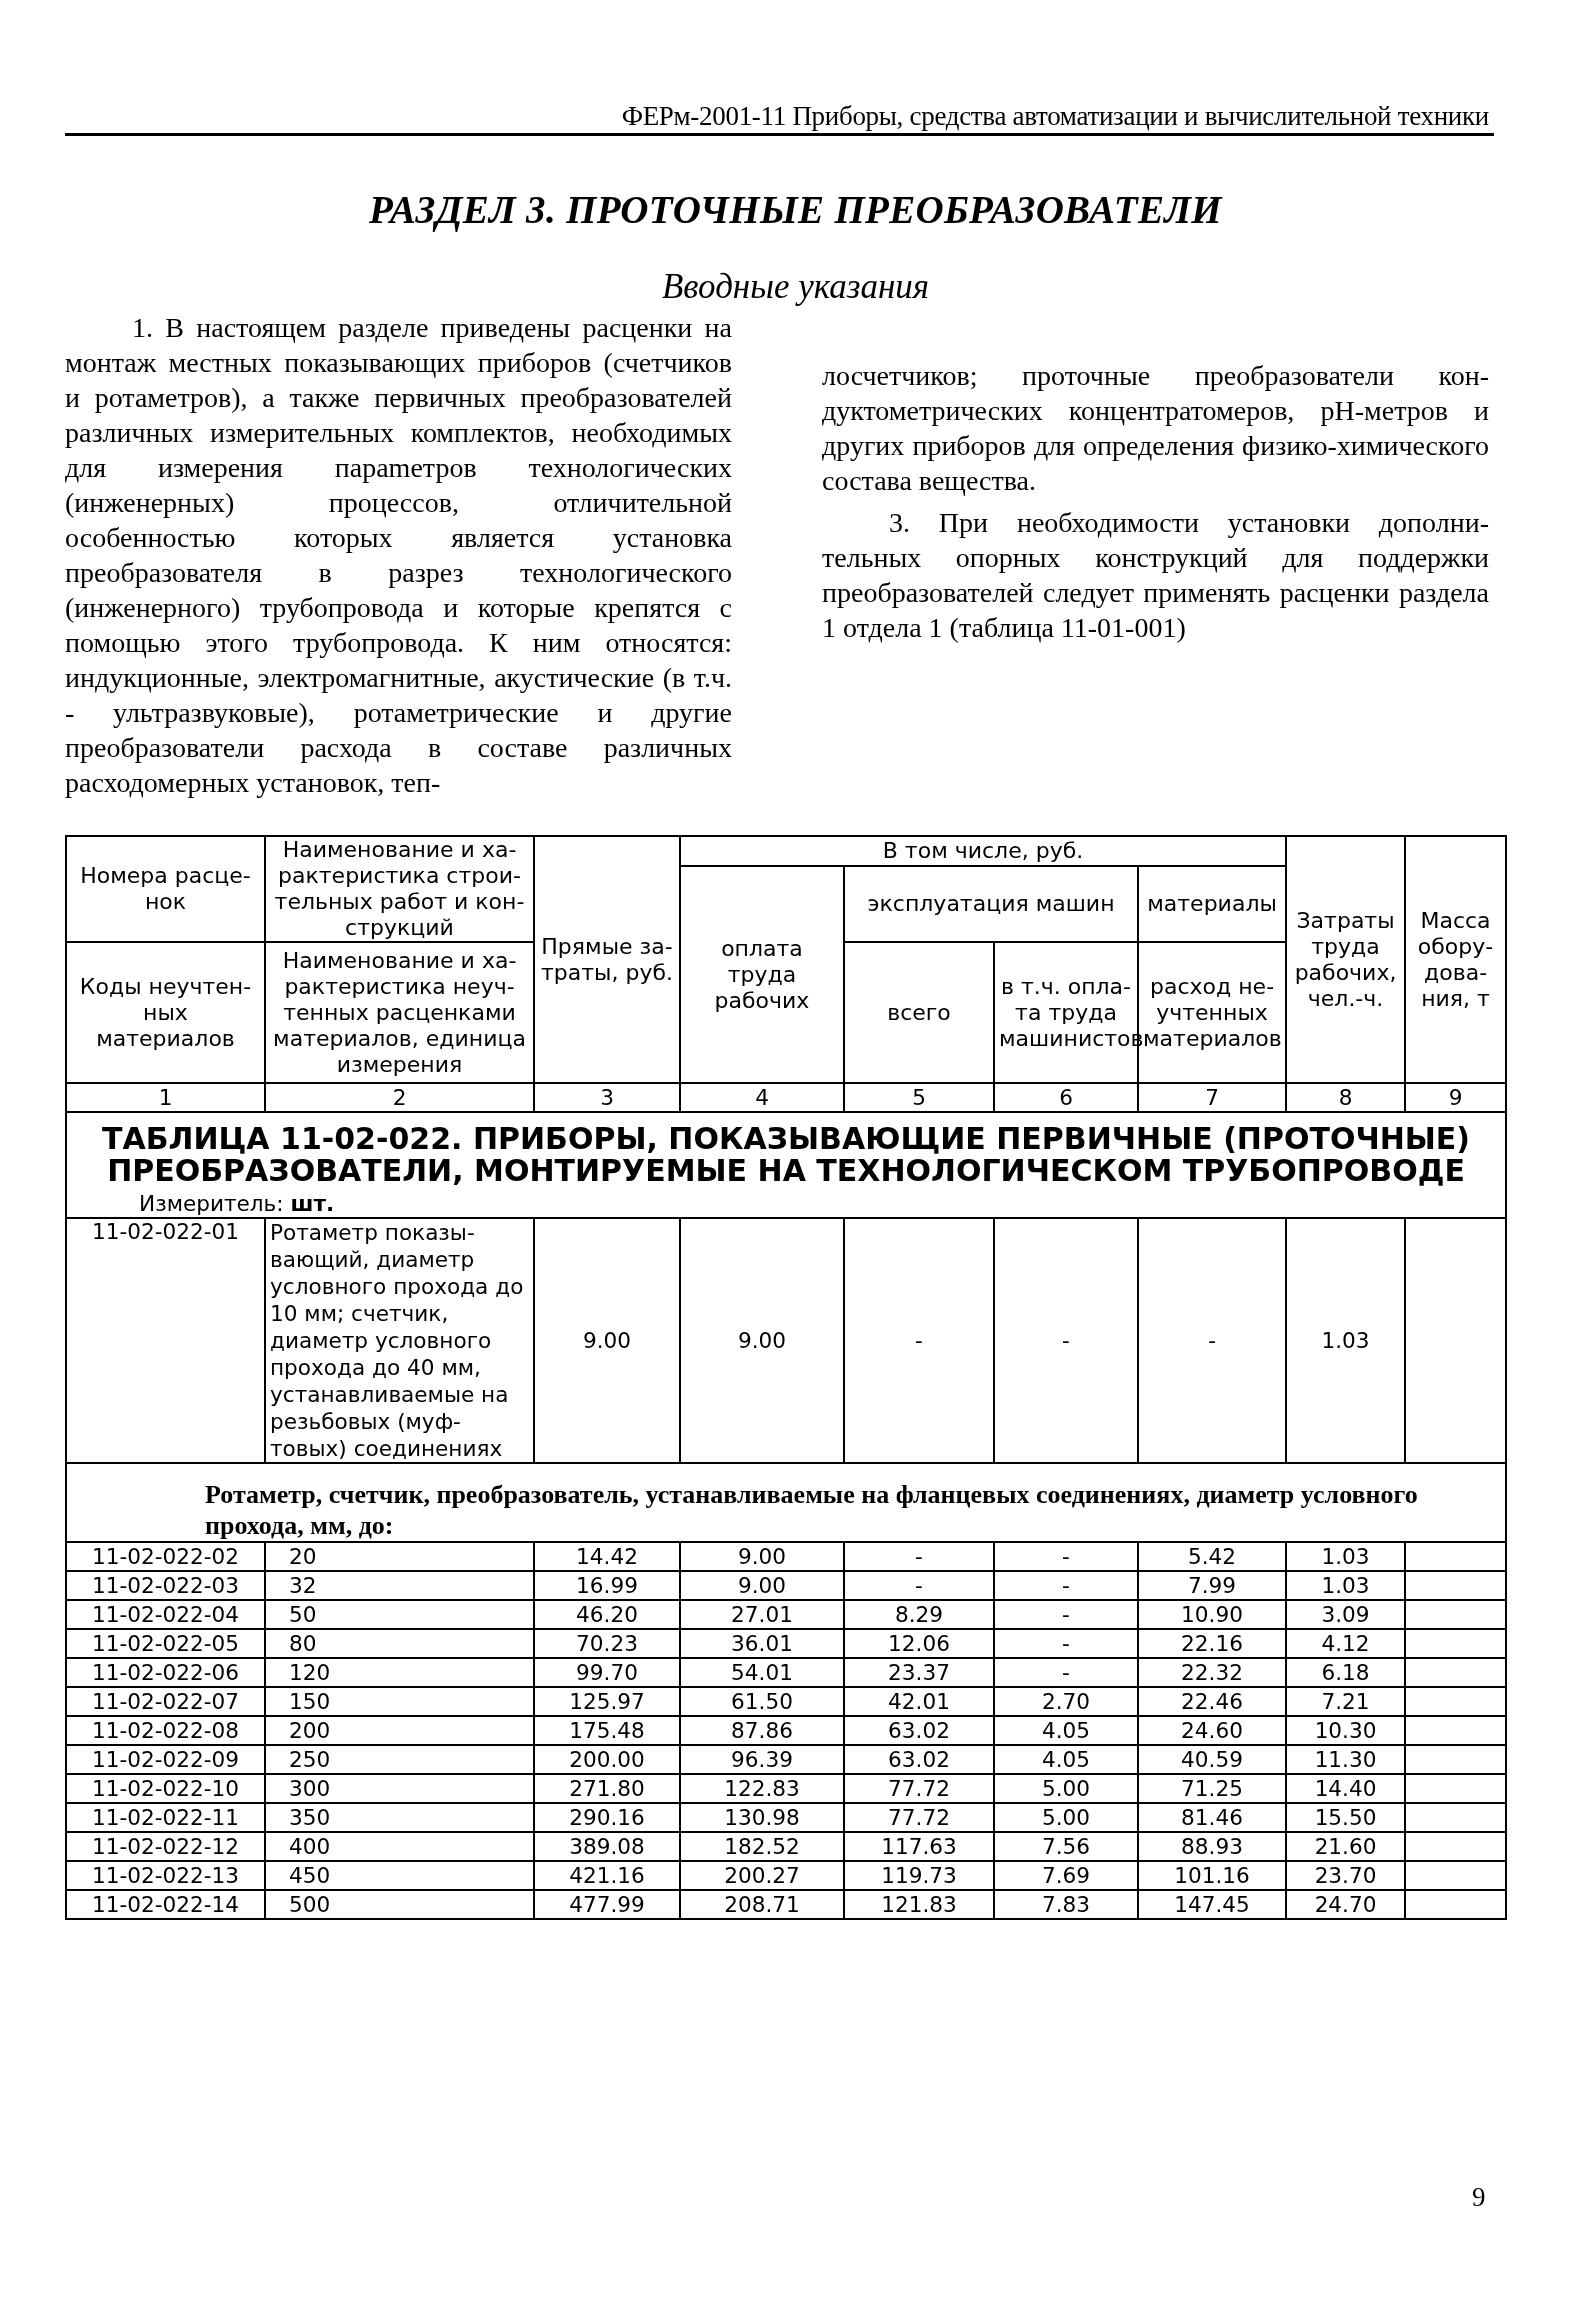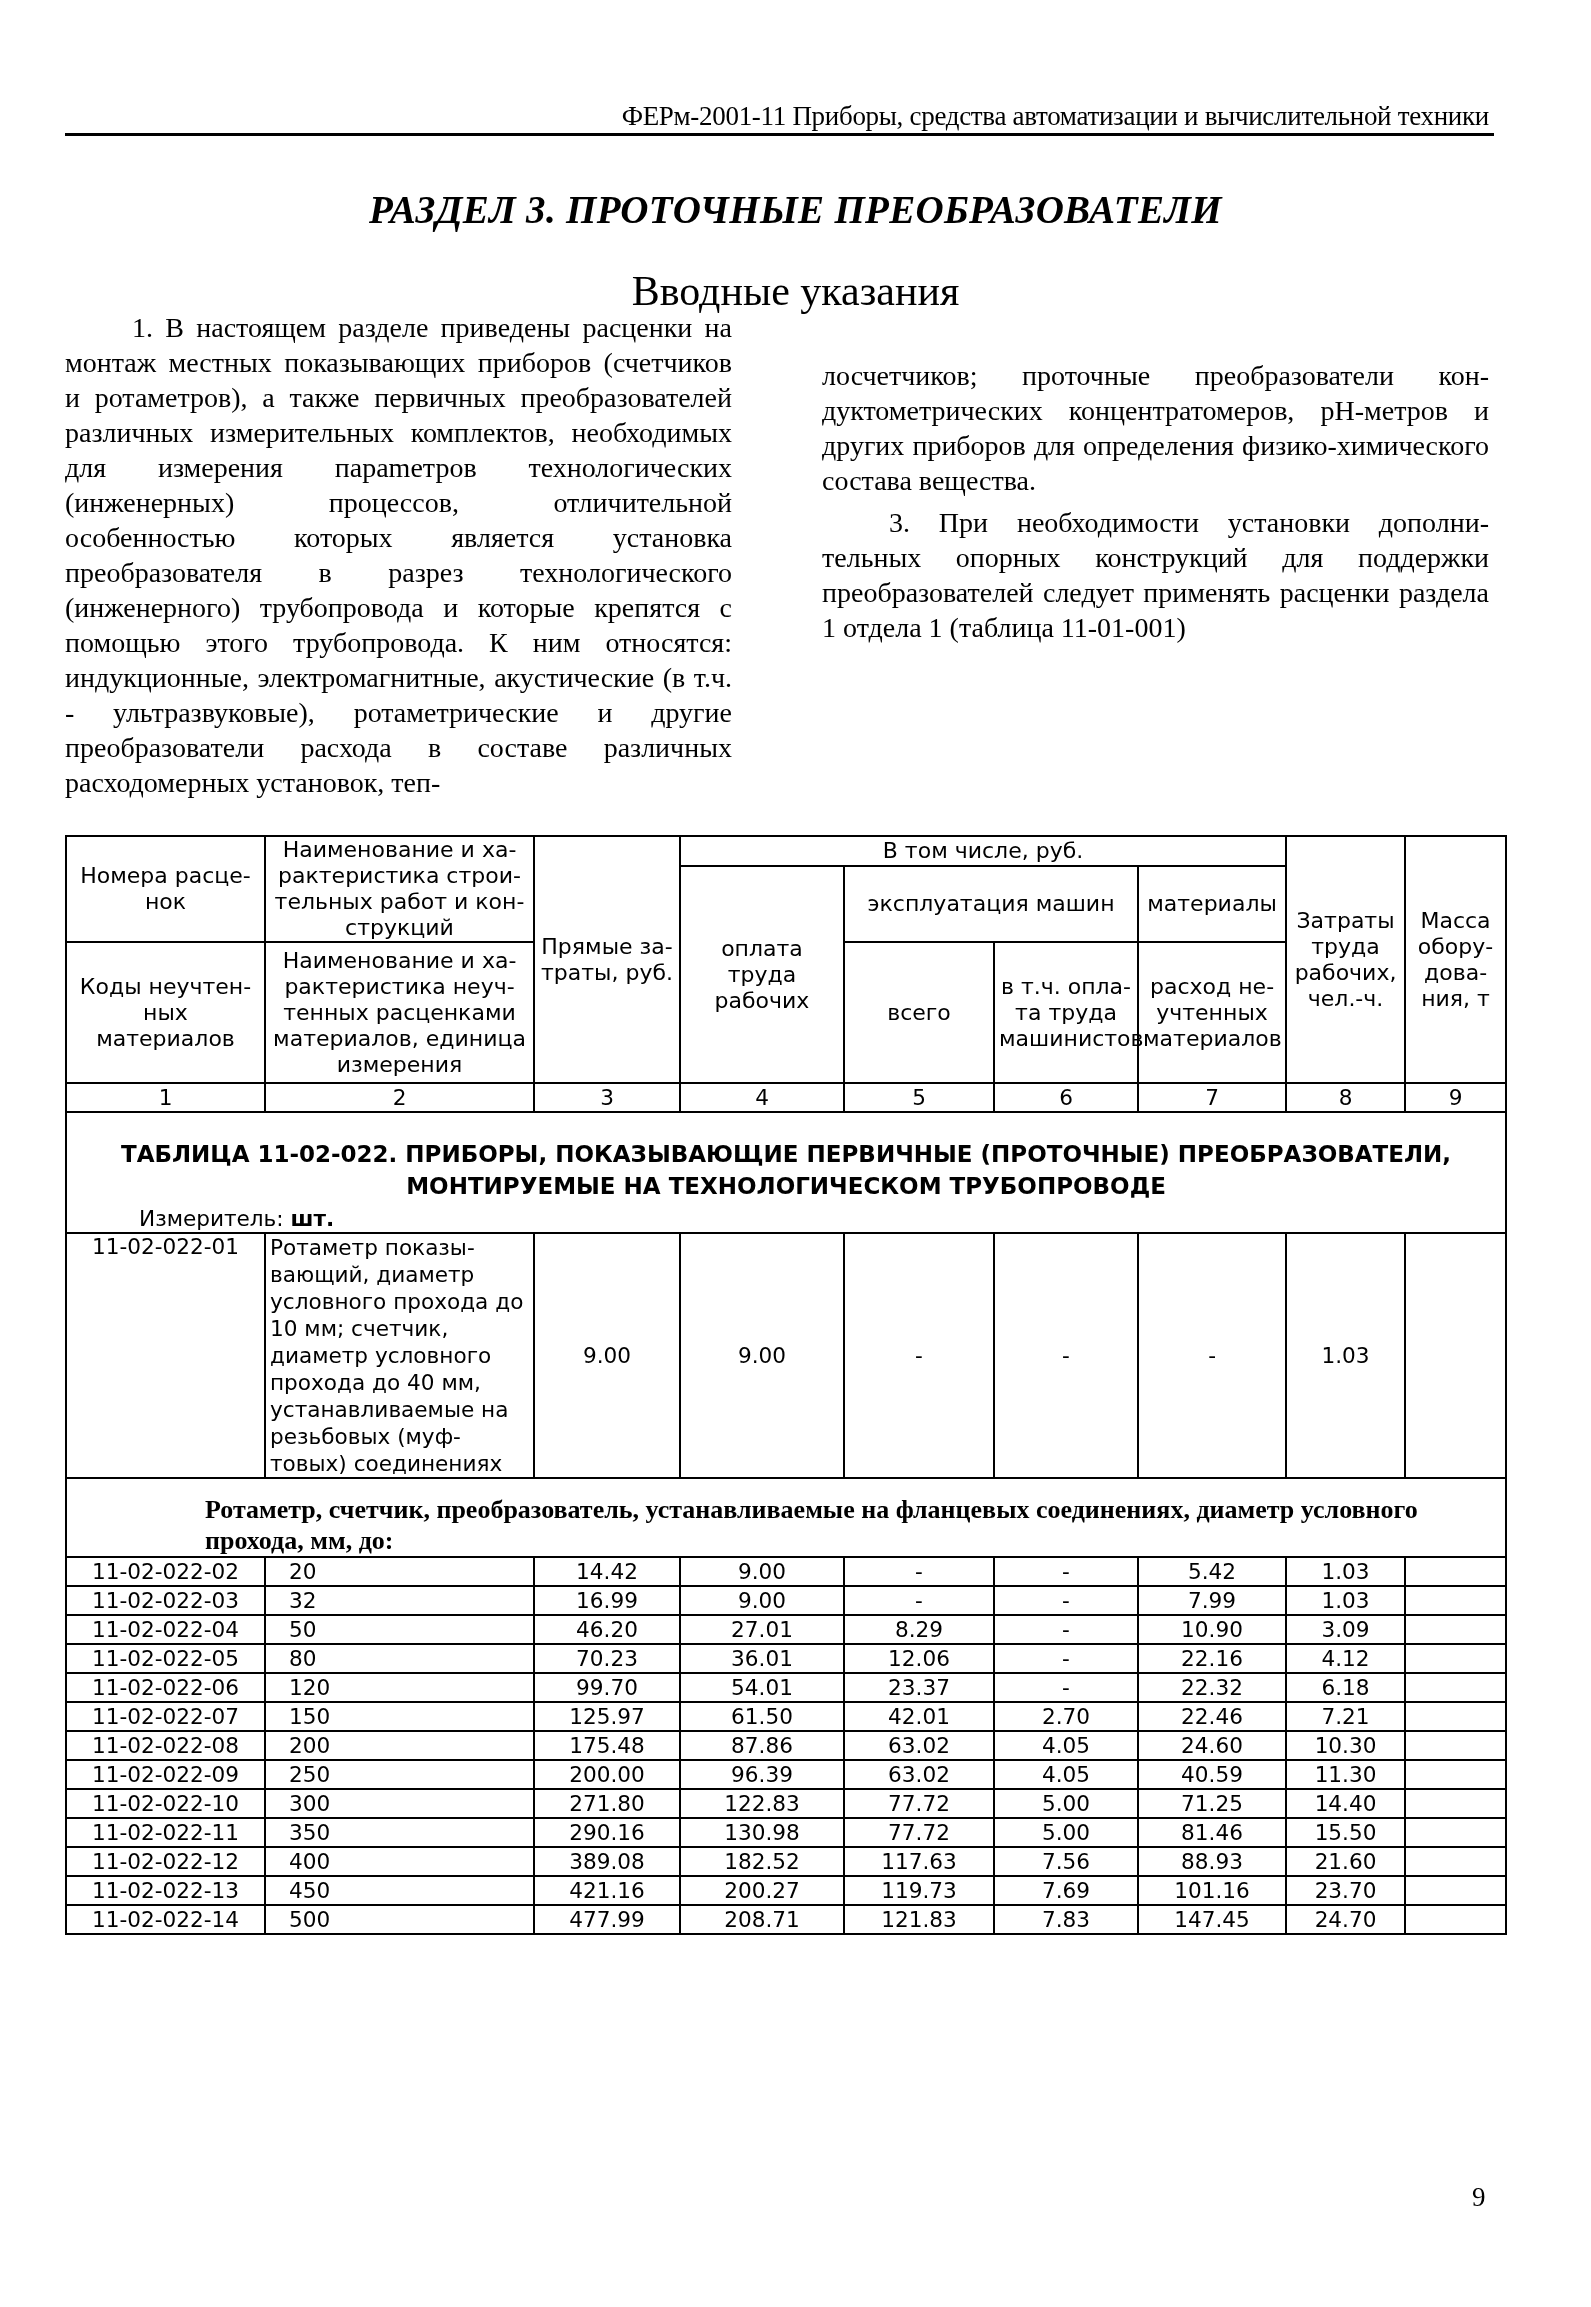--- a/index.html
+++ b/index.html
@@ -13,21 +13,22 @@
     padding-right: 4px; box-sizing: border-box;
   }
   #header-rule { position: absolute; left: 65px; top: 133px; width: 1429px; height: 3.4px; background: #000; }
 
   #section-title {
     position: absolute; left: 0; top: 187px; width: 1591px; text-align: center;
     font-size: 39px; font-style: italic; font-weight: bold; letter-spacing: 0.3px;
   }
   #intro-title {
     position: absolute; left: 0; top: 267px; width: 1591px; text-align: center;
-    font-size: 42px;
+    font-size: 35px;
+    font-style: italic;
   }
 
   .col-text {
     position: absolute; top: 310px; width: 667px; font-size: 28px; line-height: 35px;
     text-align: justify; hyphens: manual;
   }
   #intro-left { left: 65px; }
   #intro-right { left: 822px; margin-top: 48px; }
   .col-text p { margin: 0; text-indent: 0; }
   .col-text p.ind { text-indent: 67px; }
@@ -35,22 +36,22 @@
 
   
   #rates-table {
     position: absolute; left: 65px; top: 835px; width: 1441px;
     border-collapse: collapse; table-layout: fixed; font-size: 21.6px; line-height: 25.6px;
   }
   #rates-table td { border: 2px solid #000; padding: 0 4px; vertical-align: middle; text-align: center; }
   #rates-table .hdr td { font-size: 22px; line-height: 26px; }
   #rates-table .num-row td { height: 27px; }
   #rates-table .table-title td {
-    font-weight: bold; font-size: 23px; line-height: 32px;
-    padding-top: 25px; border-bottom: none;
+    font-weight: bold; font-size: 30px; line-height: 32px;
+    padding-top: 10px; border-bottom: none;
   }
   #rates-table .meter-row td { text-align: left; padding-left: 72px; font-size: 21.6px; border-top: none; height: 30px; vertical-align: bottom; }
   #rates-table .meter-row b { font-weight: bold; }
   #rates-table .first-row td { vertical-align: middle; }
   #rates-table .first-row td.code { vertical-align: top; }
   #rates-table .first-row td.desc { text-align: left; vertical-align: top; line-height: 27px; }
   #rates-table .subgroup td {
     font-family: "Liberation Serif", "DejaVu Serif", serif; font-weight: bold; font-size: 26px;
     line-height: 31px; text-align: left; padding: 15px 5.4px 0 138px; border-bottom: 2px solid #000;
   }

